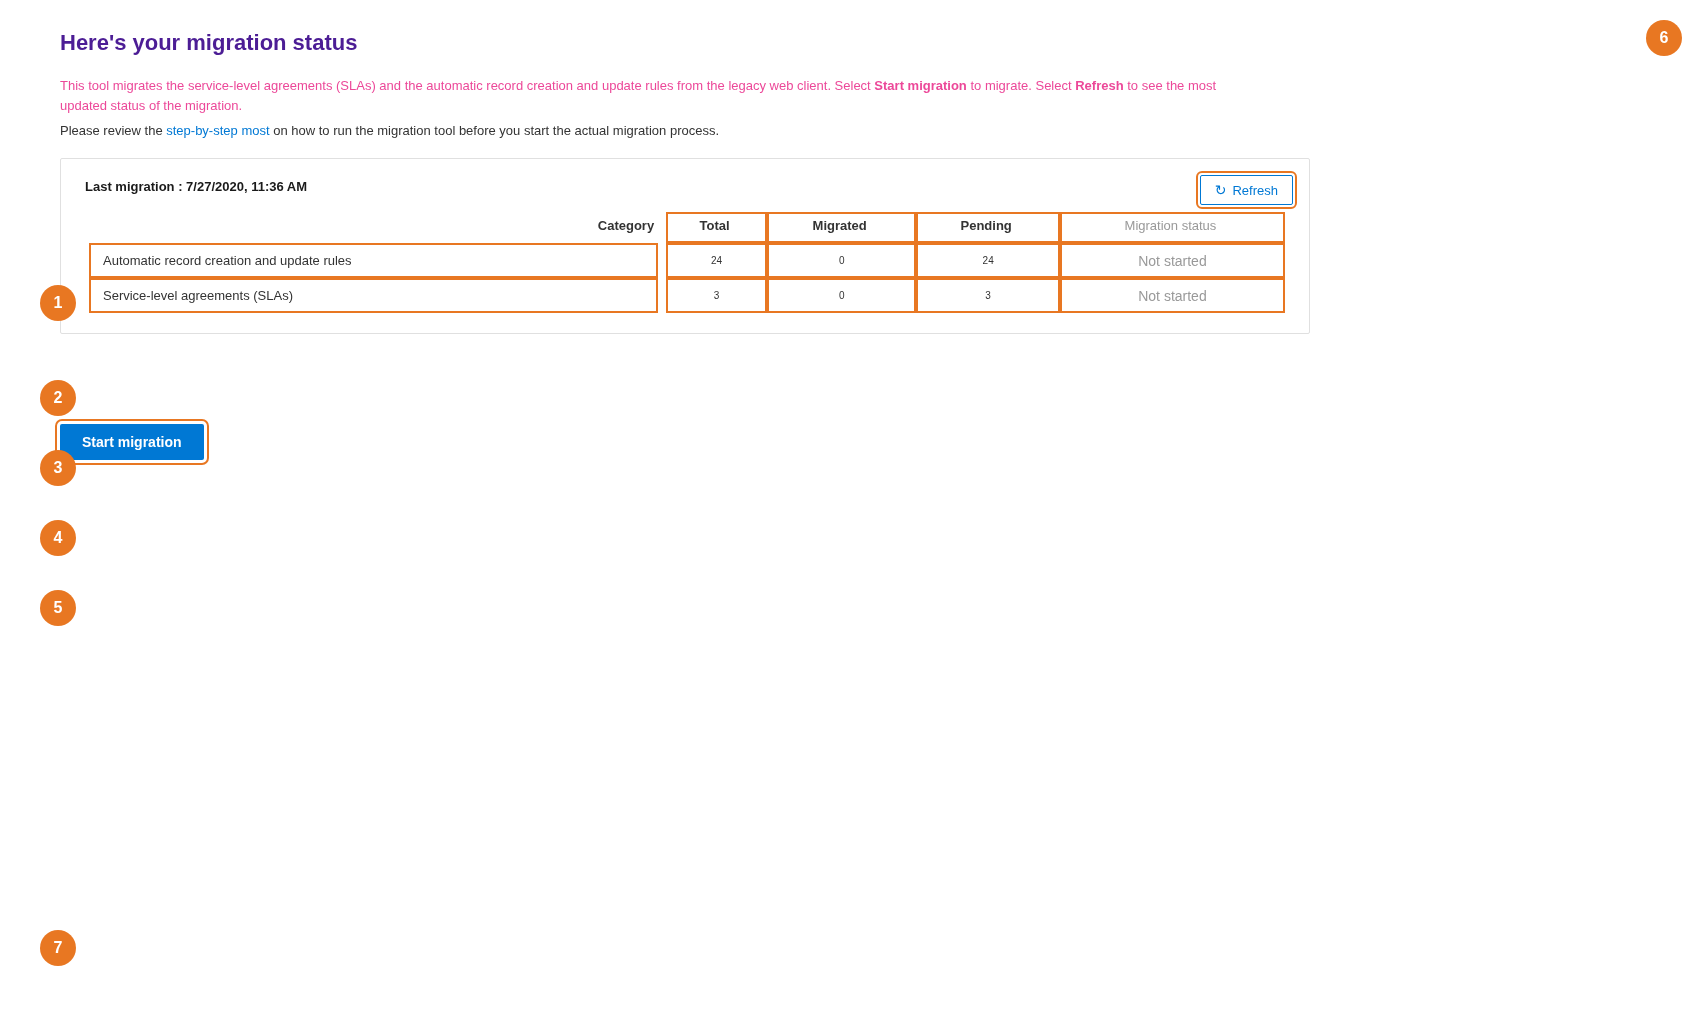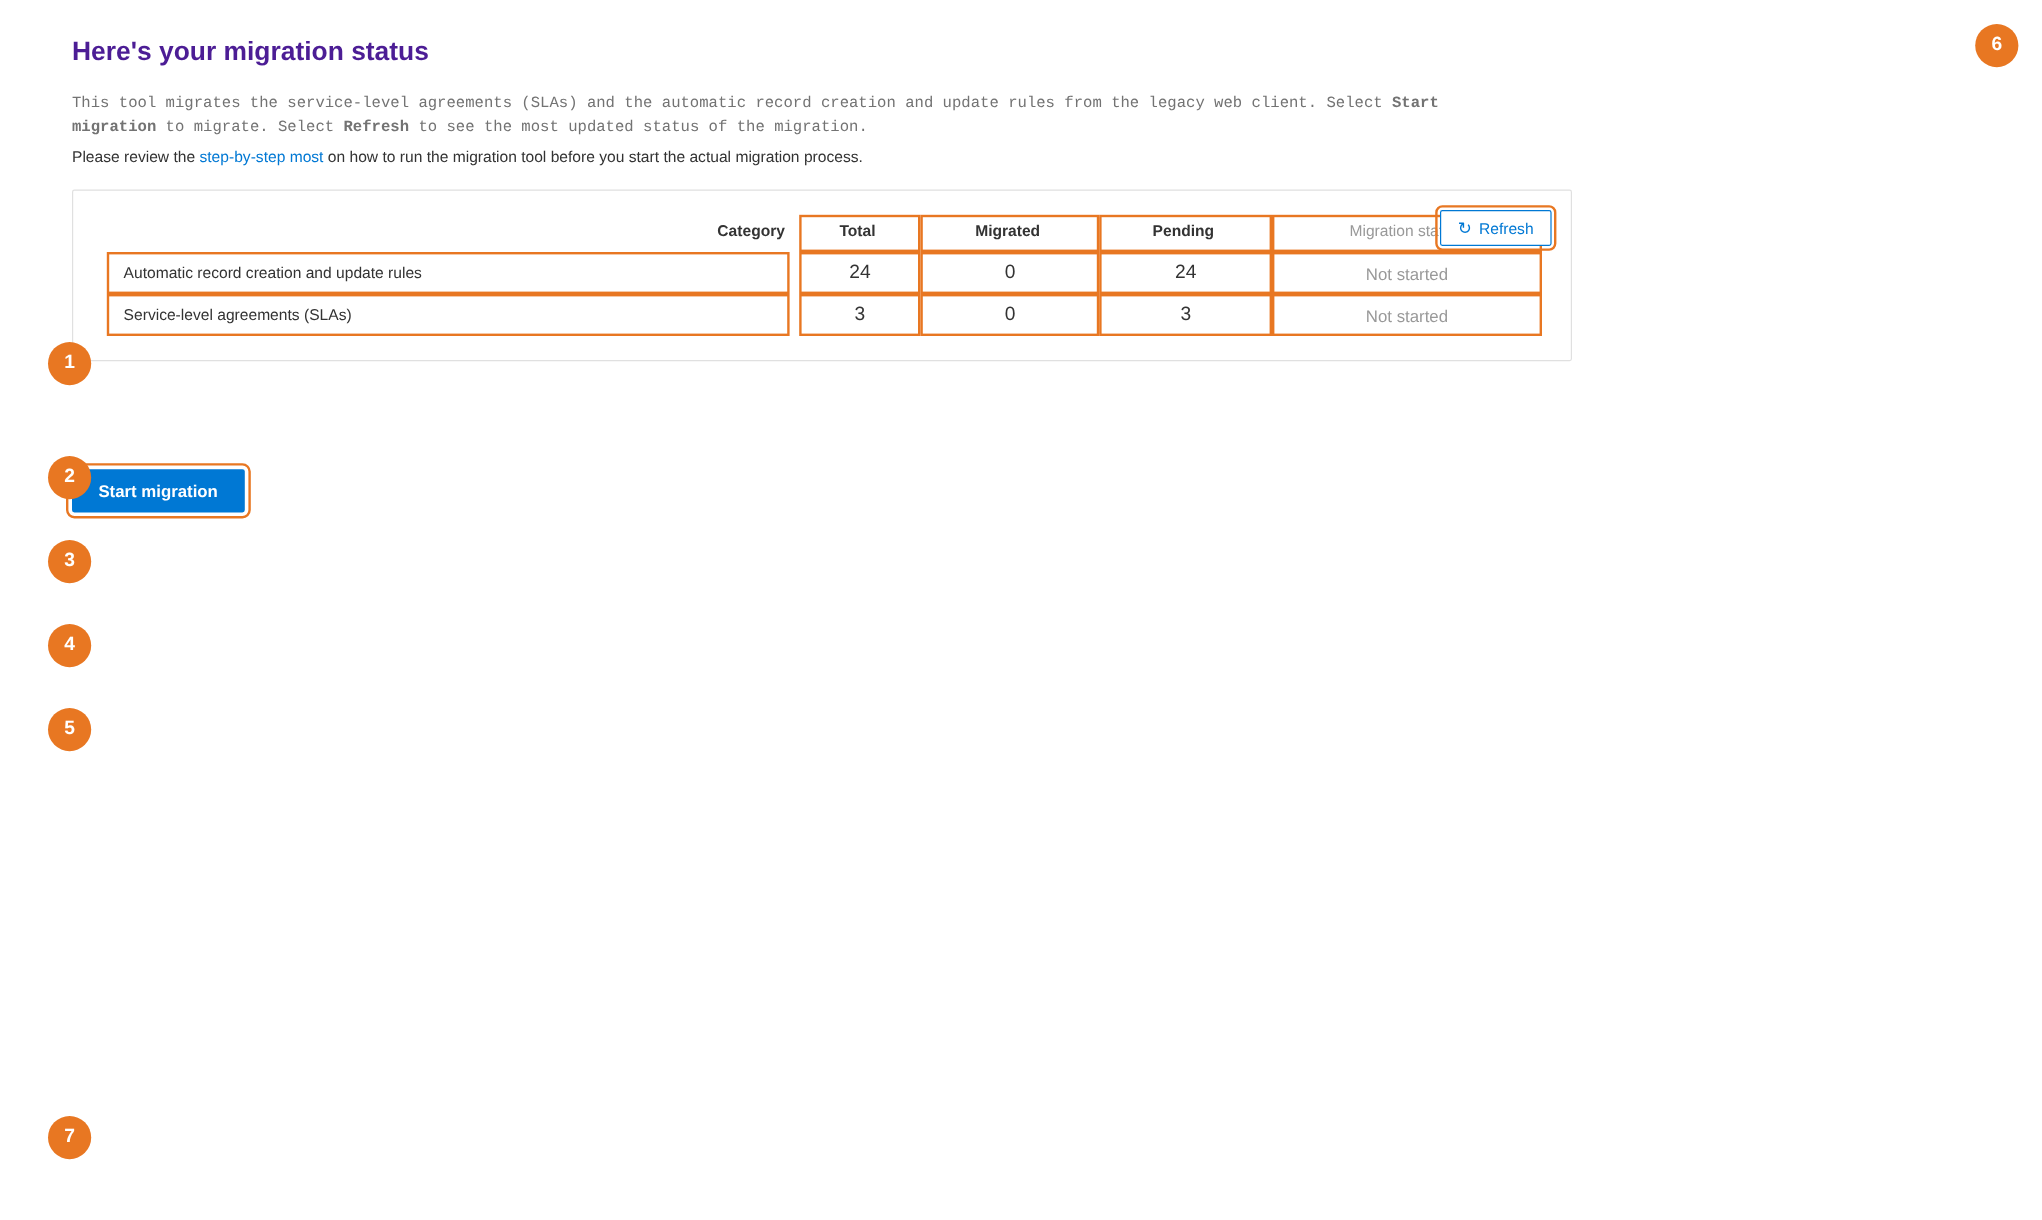--- a/index.html
+++ b/index.html
@@ -25,25 +25,24 @@
 
     .page-title {
       font-size: 22px;
       font-weight: 600;
       color: #4c1d95;
       margin-bottom: 20px;
     }
 
     .description {
       font-size: 13px;
-      color: #737373;
+      color: #ec4899;
       margin-bottom: 8px;
       line-height: 1.5;
       max-width: 1200px;
-      font-family: Liberation Mono, monospace;
     }
 
     .description strong {
       font-weight: 700;
     }
 
     .guide-line {
       font-size: 13px;
       color: #333;
       margin-bottom: 20px;
@@ -210,21 +209,21 @@
     
     .ann-1 { left: 40px; top: 285px; }
     .ann-2 { left: 40px; top: 380px; }
     .ann-3 { left: 40px; top: 450px; }
     .ann-4 { left: 40px; top: 520px; }
     .ann-5 { left: 40px; top: 590px; }
     .ann-6 { right: 20px; top: 20px; }
     .ann-7 { left: 40px; top: 930px; }
 
     .value-cell {
-      font-size: 16px;
+      font-size: 10px;
       color: #333;
     }
 
     .col-status-header {
       color: #aaa;
       font-size: 13px;
     }
   </style>
 </head>
 <body>
@@ -244,20 +243,21 @@
   <p class="description">
     <span>This tool migrates the service-level agreements (SLAs) and the automatic record creation and update rules from the legacy web client. Select </span><strong>Start migration</strong><span> to migrate. Select </span><strong>Refresh</strong><span> to see the most updated status of the migration.</span>
   </p>
 
   <p class="guide-line">
     <span>Please review the </span><a href="#" class="guide-link">step-by-step most</a><span> on how to run the migration tool before you start the actual migration process.</span>
   </p>
 
   <div class="migration-card table-wrapper">
 
+    <div class="last-migration">Last migration : 7/27/2020, 11:36 AM</div>
 
     <button class="refresh-button">
       <span class="refresh-icon">↻</span>
       <span>Refresh</span>
     </button>
 
     <table class="migration-table">
       <thead>
         <tr>
           <th class="col-category">Category</th>

